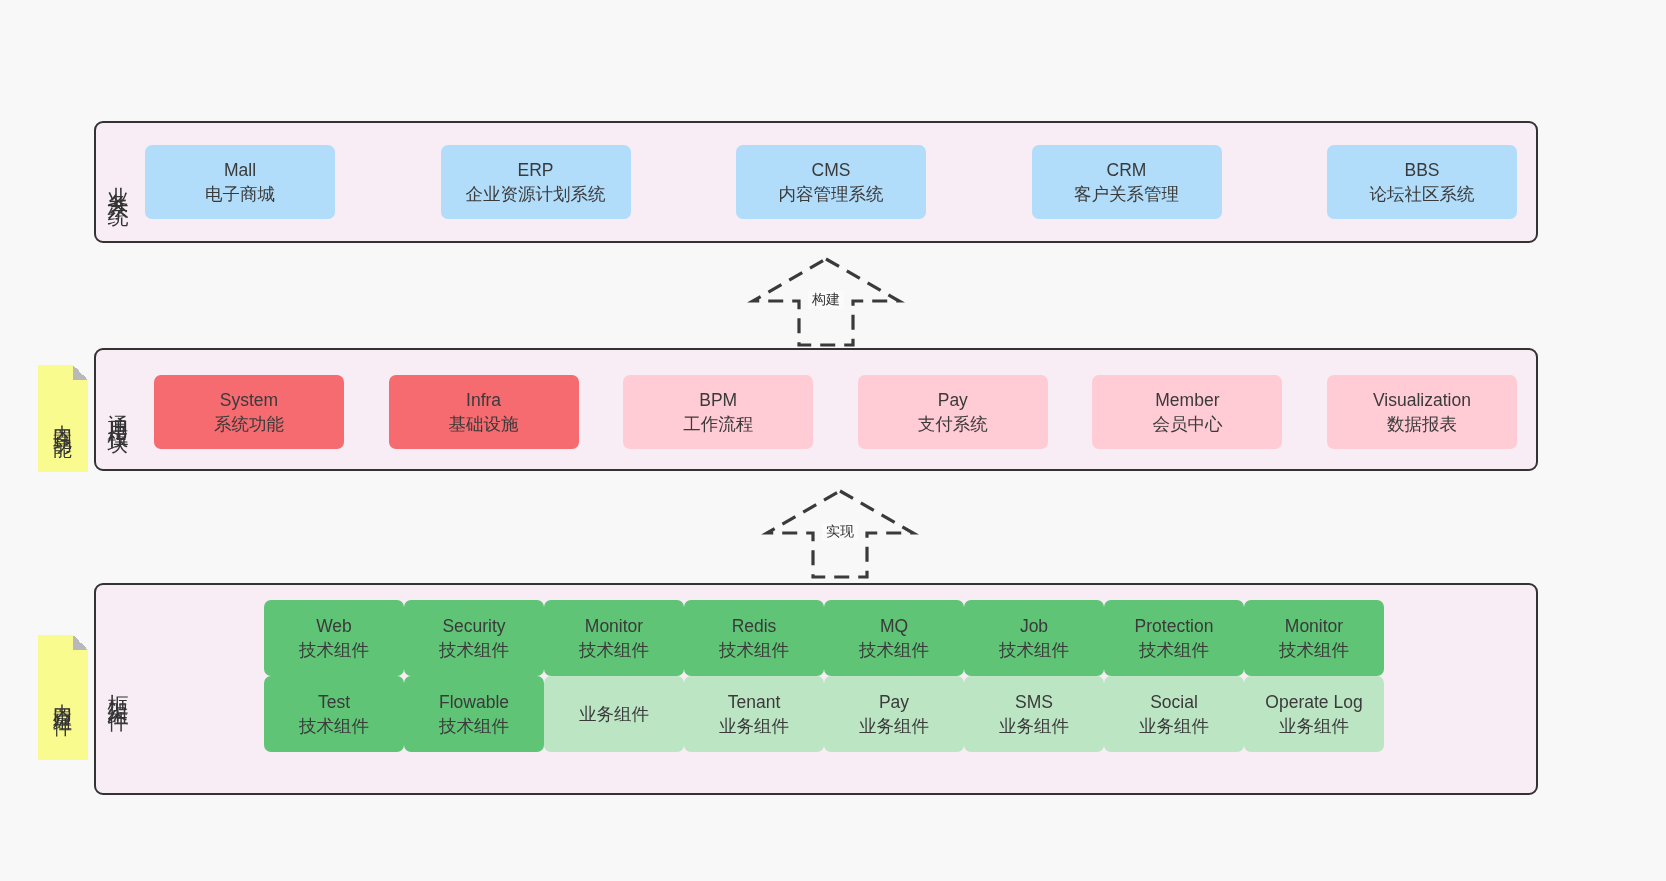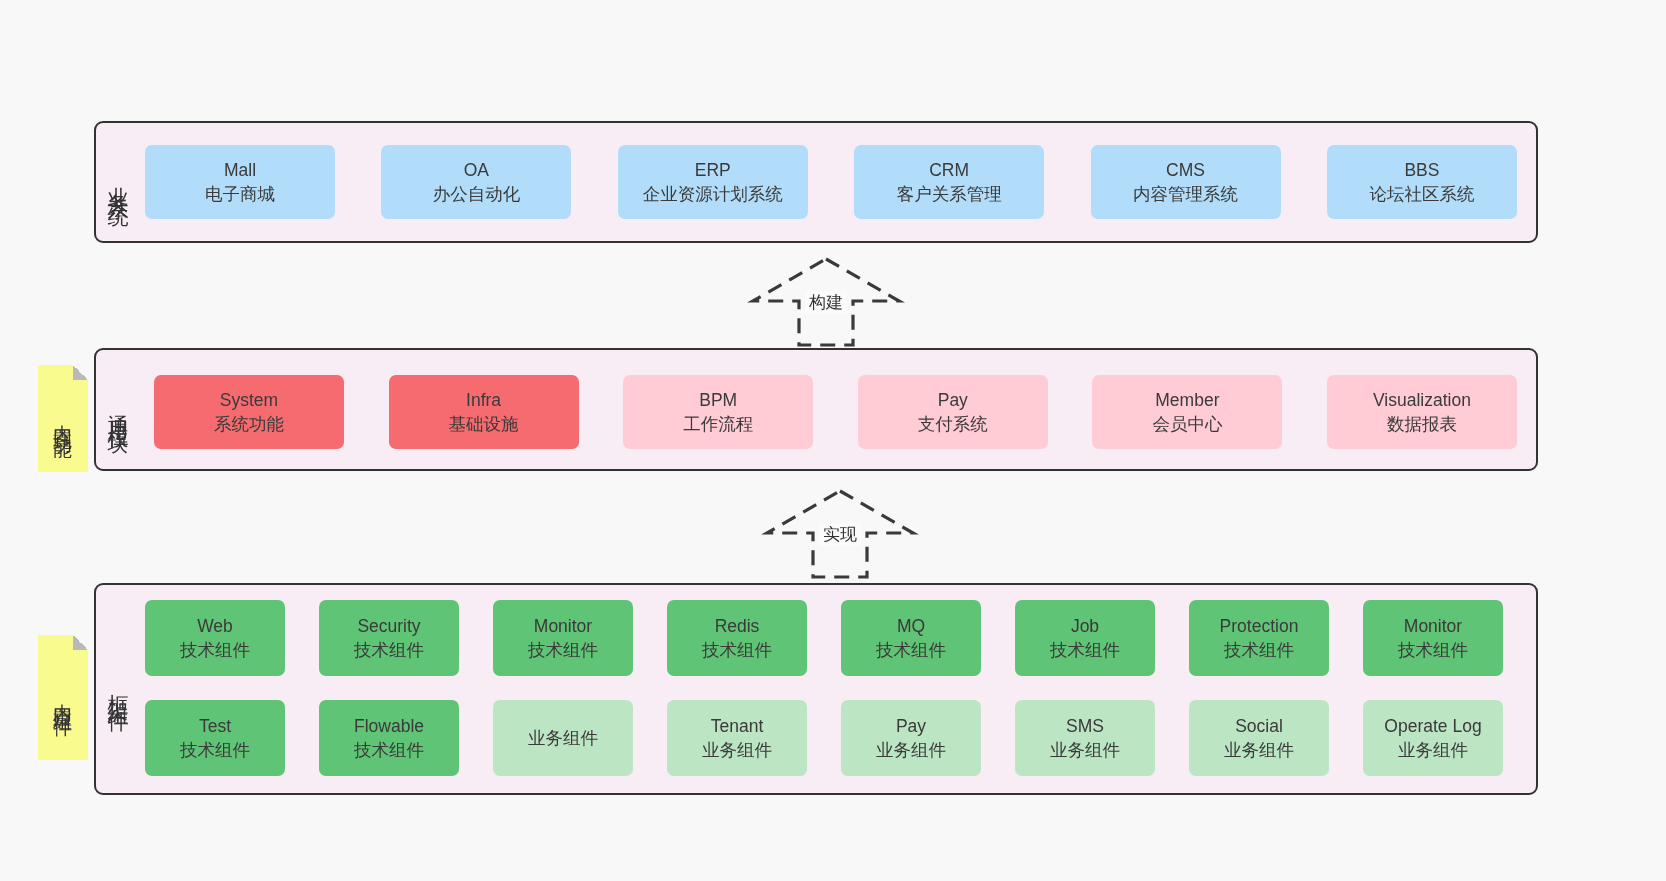--- a/index.html
+++ b/index.html
@@ -24,21 +24,21 @@
     font-size:21px;letter-spacing:6px;color:#333;line-height:1;
   }
   .box-row{
     position:absolute;left:49px;right:19px;
     display:flex;justify-content:space-between;
   }
   #panel-business .box-row{top:22px;}
   #panel-modules  .box-row{top:25px;margin-left:9px;}
   .grid{
     position:absolute;left:49px;right:33px;top:15px;
-    display:flex;flex-direction:column;gap:24px;
+    display:flex;flex-direction:column;align-items:center;
   }
   .grid .box-row{position:static;}
   .box{
     box-sizing:border-box;border-radius:7px;
     display:flex;flex-direction:column;align-items:center;justify-content:center;
     text-align:center;font-size:17.5px;line-height:1.38;padding:4px 6px;
   }
   .wide{width:190px;height:74px;}
   .cell{width:140px;height:76px;}
   .blue{background:var(--blue-box,#b1ddfa);}
@@ -60,50 +60,46 @@
   .note-text{
     writing-mode:vertical-rl;text-orientation:upright;
     font-size:19px;letter-spacing:5px;color:#333;line-height:1;
   }
   .arrow{position:absolute;width:160px;height:96px;}
   #arrow-build{left:746px;top:254px;}
   #arrow-implement{left:760px;top:486px;}
   .arrow svg{position:absolute;left:0;top:0;}
   .arrow-label{
     position:absolute;left:50%;top:37px;transform:translateX(-50%);
-    background:#fbfbfb;padding:0 4px;font-size:17px;color:#333;z-index:2;
+    background:#fbfbfb;padding:0 4px;font-size:14px;color:#333;z-index:2;
   }
 </style>
 </head>
 <body>
 
 <div class="page">
 
   <section class="panel" id="panel-business">
     <div class="v-label">业务系统</div>
     <div class="box-row">
       <div class="box wide blue">
         <span>Mall</span>
         <span>电子商城</span>
       </div>
       <div class="box wide blue">
-        <span>OA</span>
-        <span>办公自动化</span>
-      </div>
-      <div class="box wide blue">
         <span>ERP</span>
         <span>企业资源计划系统</span>
       </div>
       <div class="box wide blue">
+        <span>CMS</span>
+        <span>内容管理系统</span>
+      </div>
+      <div class="box wide blue">
         <span>CRM</span>
         <span>客户关系管理</span>
-      </div>
-      <div class="box wide blue">
-        <span>CMS</span>
-        <span>内容管理系统</span>
       </div>
       <div class="box wide blue">
         <span>BBS</span>
         <span>论坛社区系统</span>
       </div>
     </div>
   </section>
 
   <div class="arrow" id="arrow-build">
     <svg width="160" height="96" viewBox="0 0 160 96">

